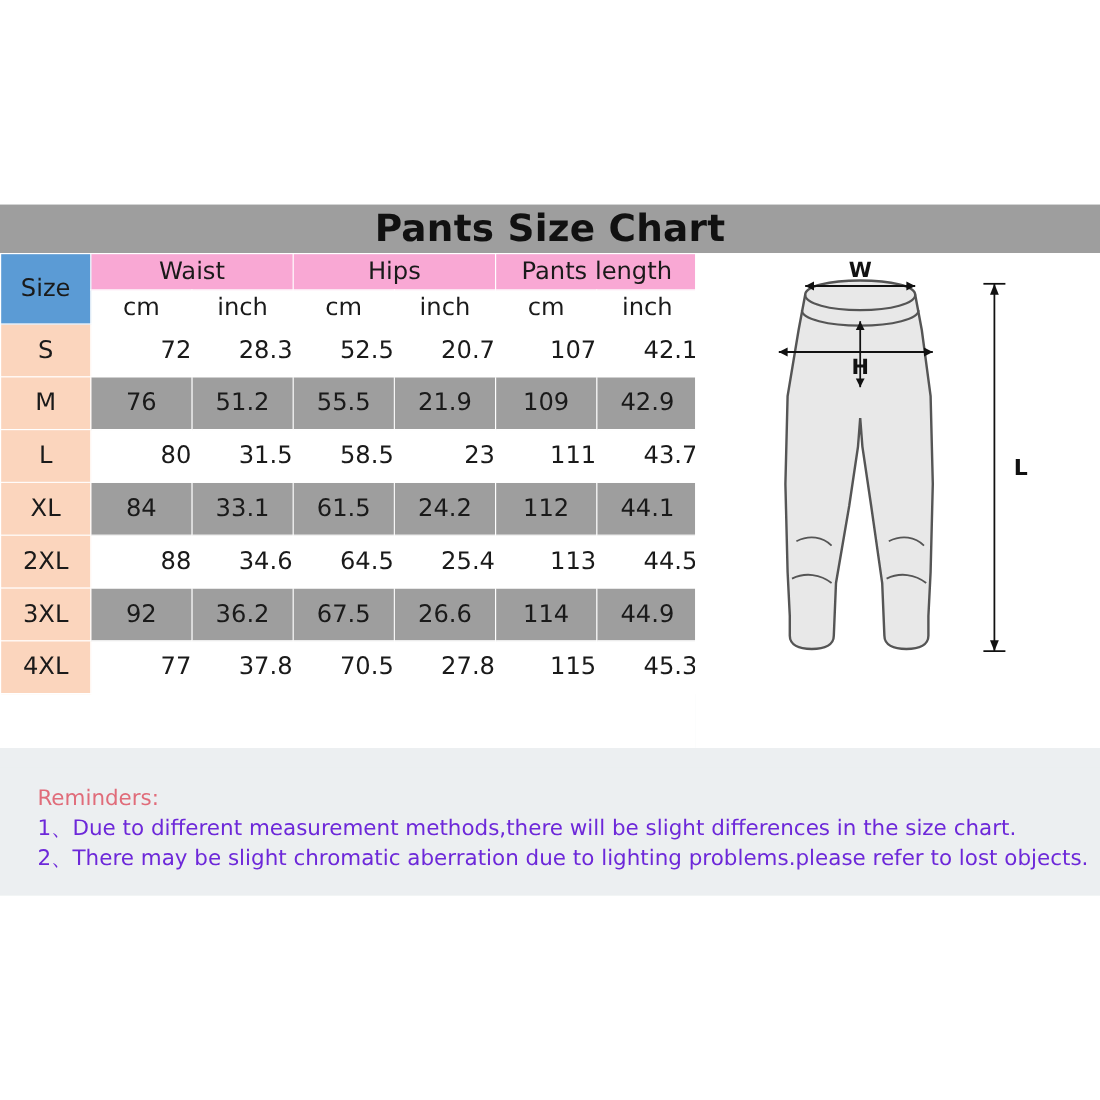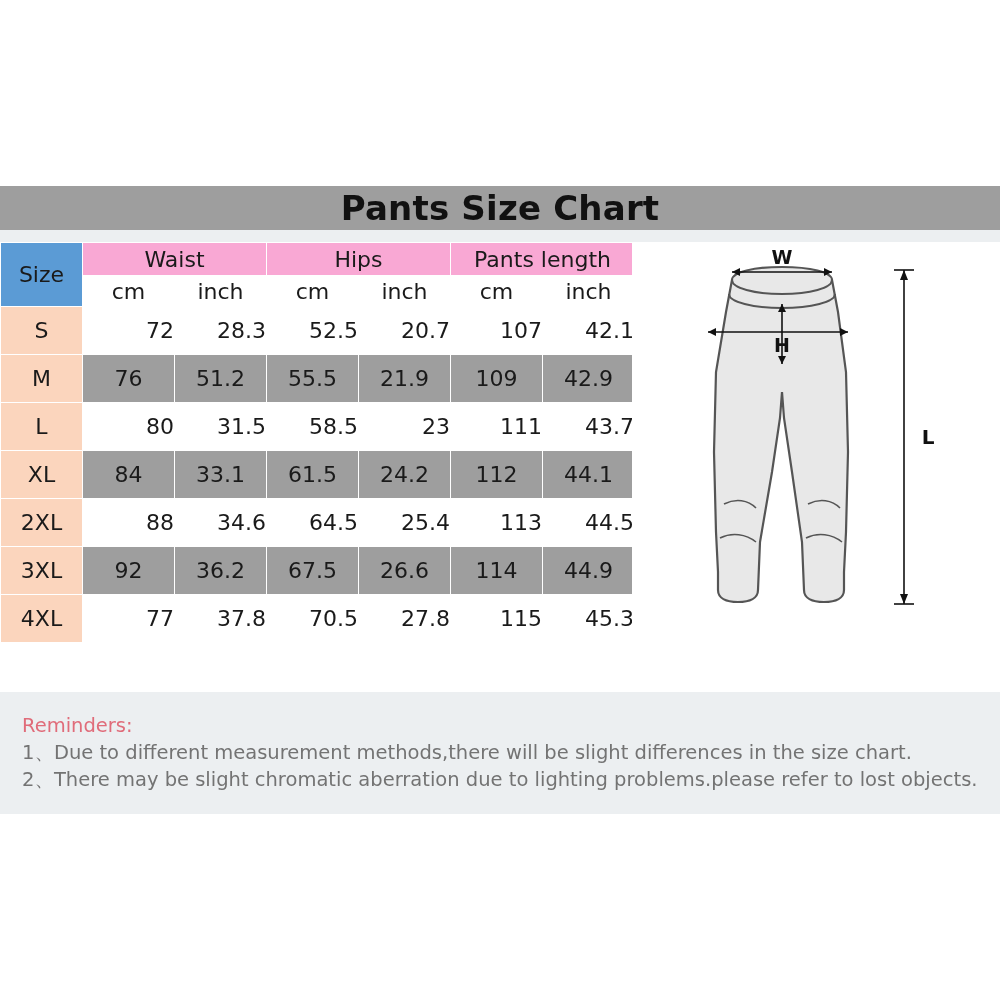--- a/index.html
+++ b/index.html
@@ -39,21 +39,20 @@
     font-weight: bold;
     color: #111111;
     letter-spacing: 0.2px;
     font-family: "DejaVu Sans", sans-serif;
   }
   .content {
     position: relative;
     display: flex;
     width: 1000px;
     height: 450px;
-    margin-top: 12px;
   }
   .table-wrap {
     width: 632px;
     background: #ffffff;
   }
   table.sizechart {
     border-collapse: collapse;
     width: 632px;
     table-layout: fixed;
   }
@@ -119,25 +118,25 @@
     left: 0;
     top: 0;
   }
   .reminders {
     position: absolute;
     left: 0;
     top: 512px;
     width: 1000px;
     height: 116px;
     background: #eceff1;
-    padding: 14px 22px 0 22px;
+    padding: 14px 22px 0 34px;
     box-sizing: border-box;
   }
   .rem-line {
-    color: #737373;
+    color: #6d28d9;
     font-size: 19.5px;
     line-height: 27px;
     font-family: "DejaVu Sans", sans-serif;
     white-space: nowrap;
   }
   .rem-title {
     color: #e06c7a;
     font-size: 19.5px;
     line-height: 27px;
     font-family: "DejaVu Sans", sans-serif;

